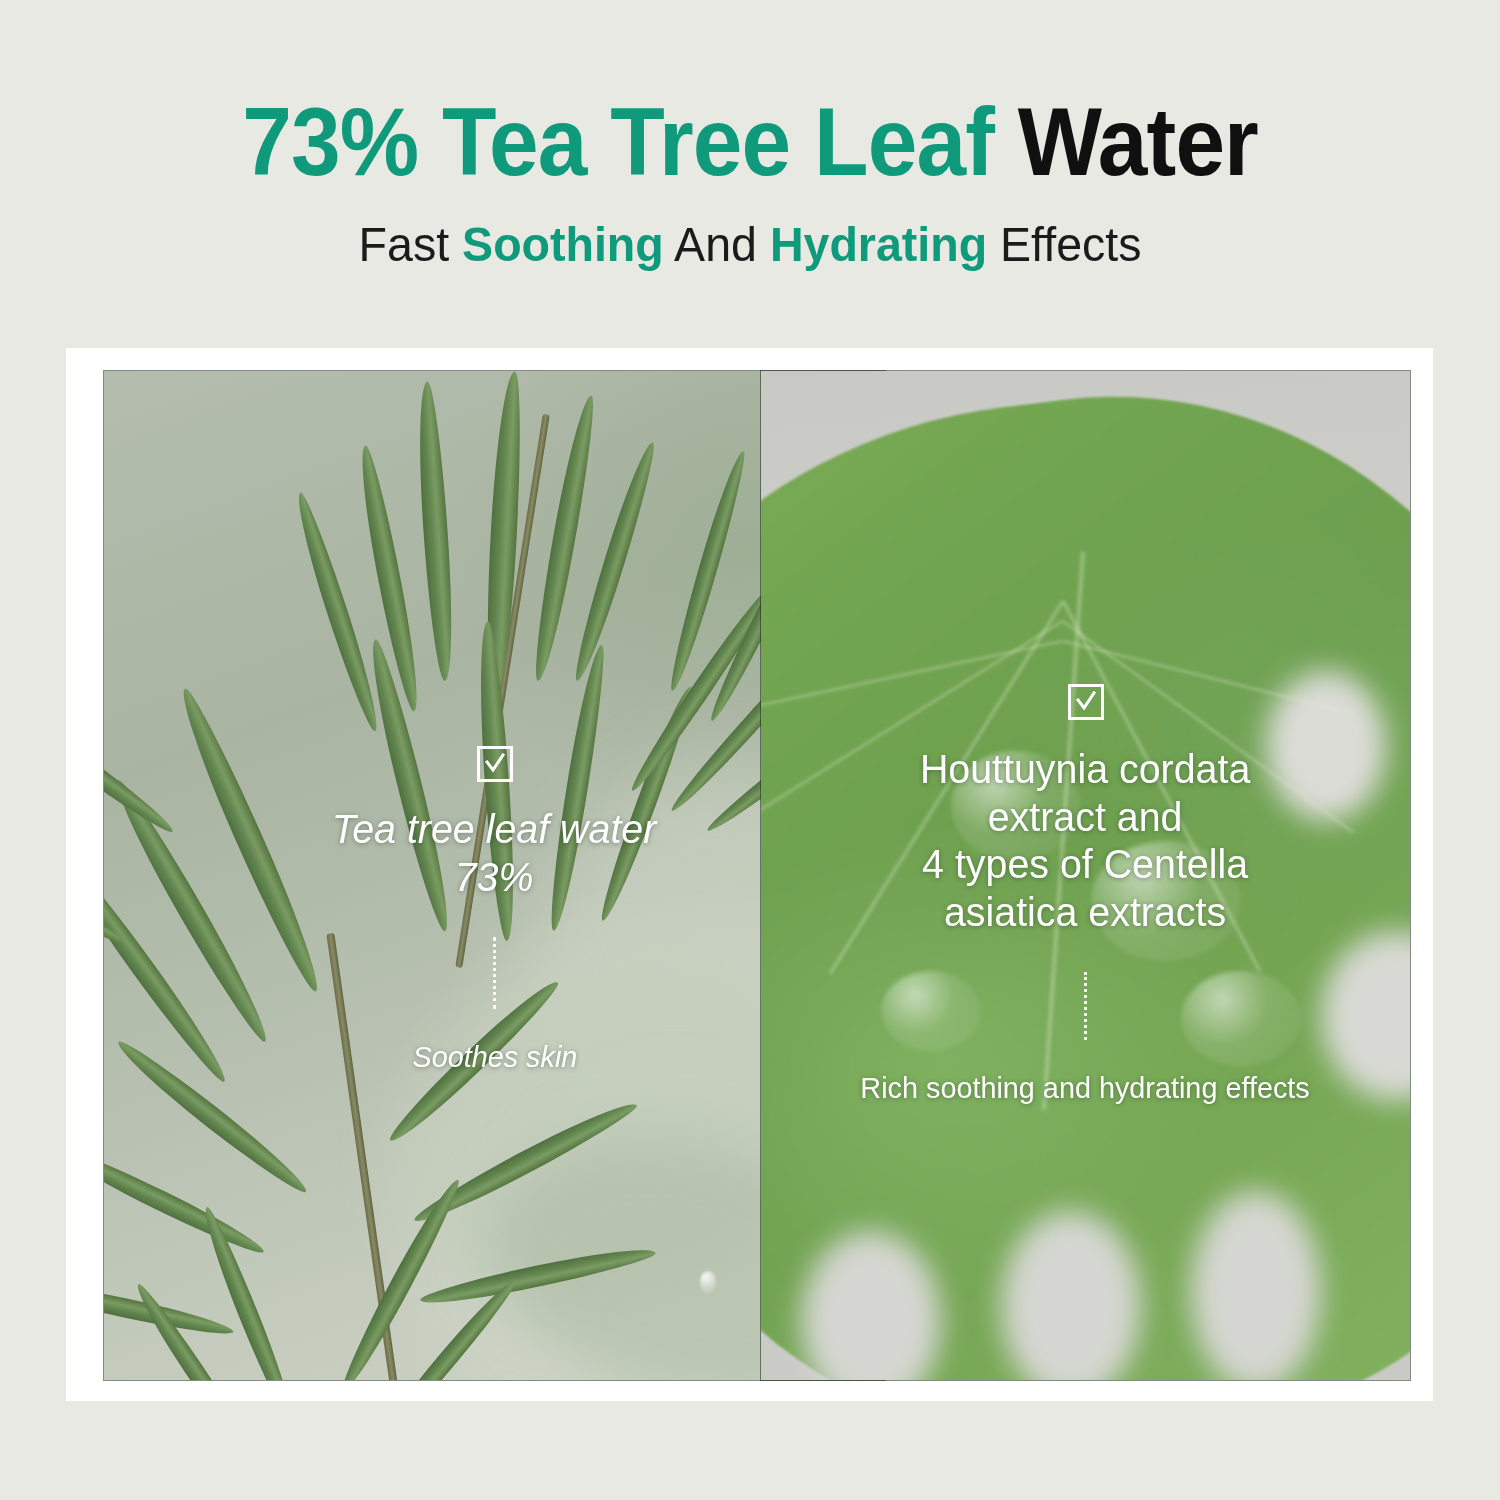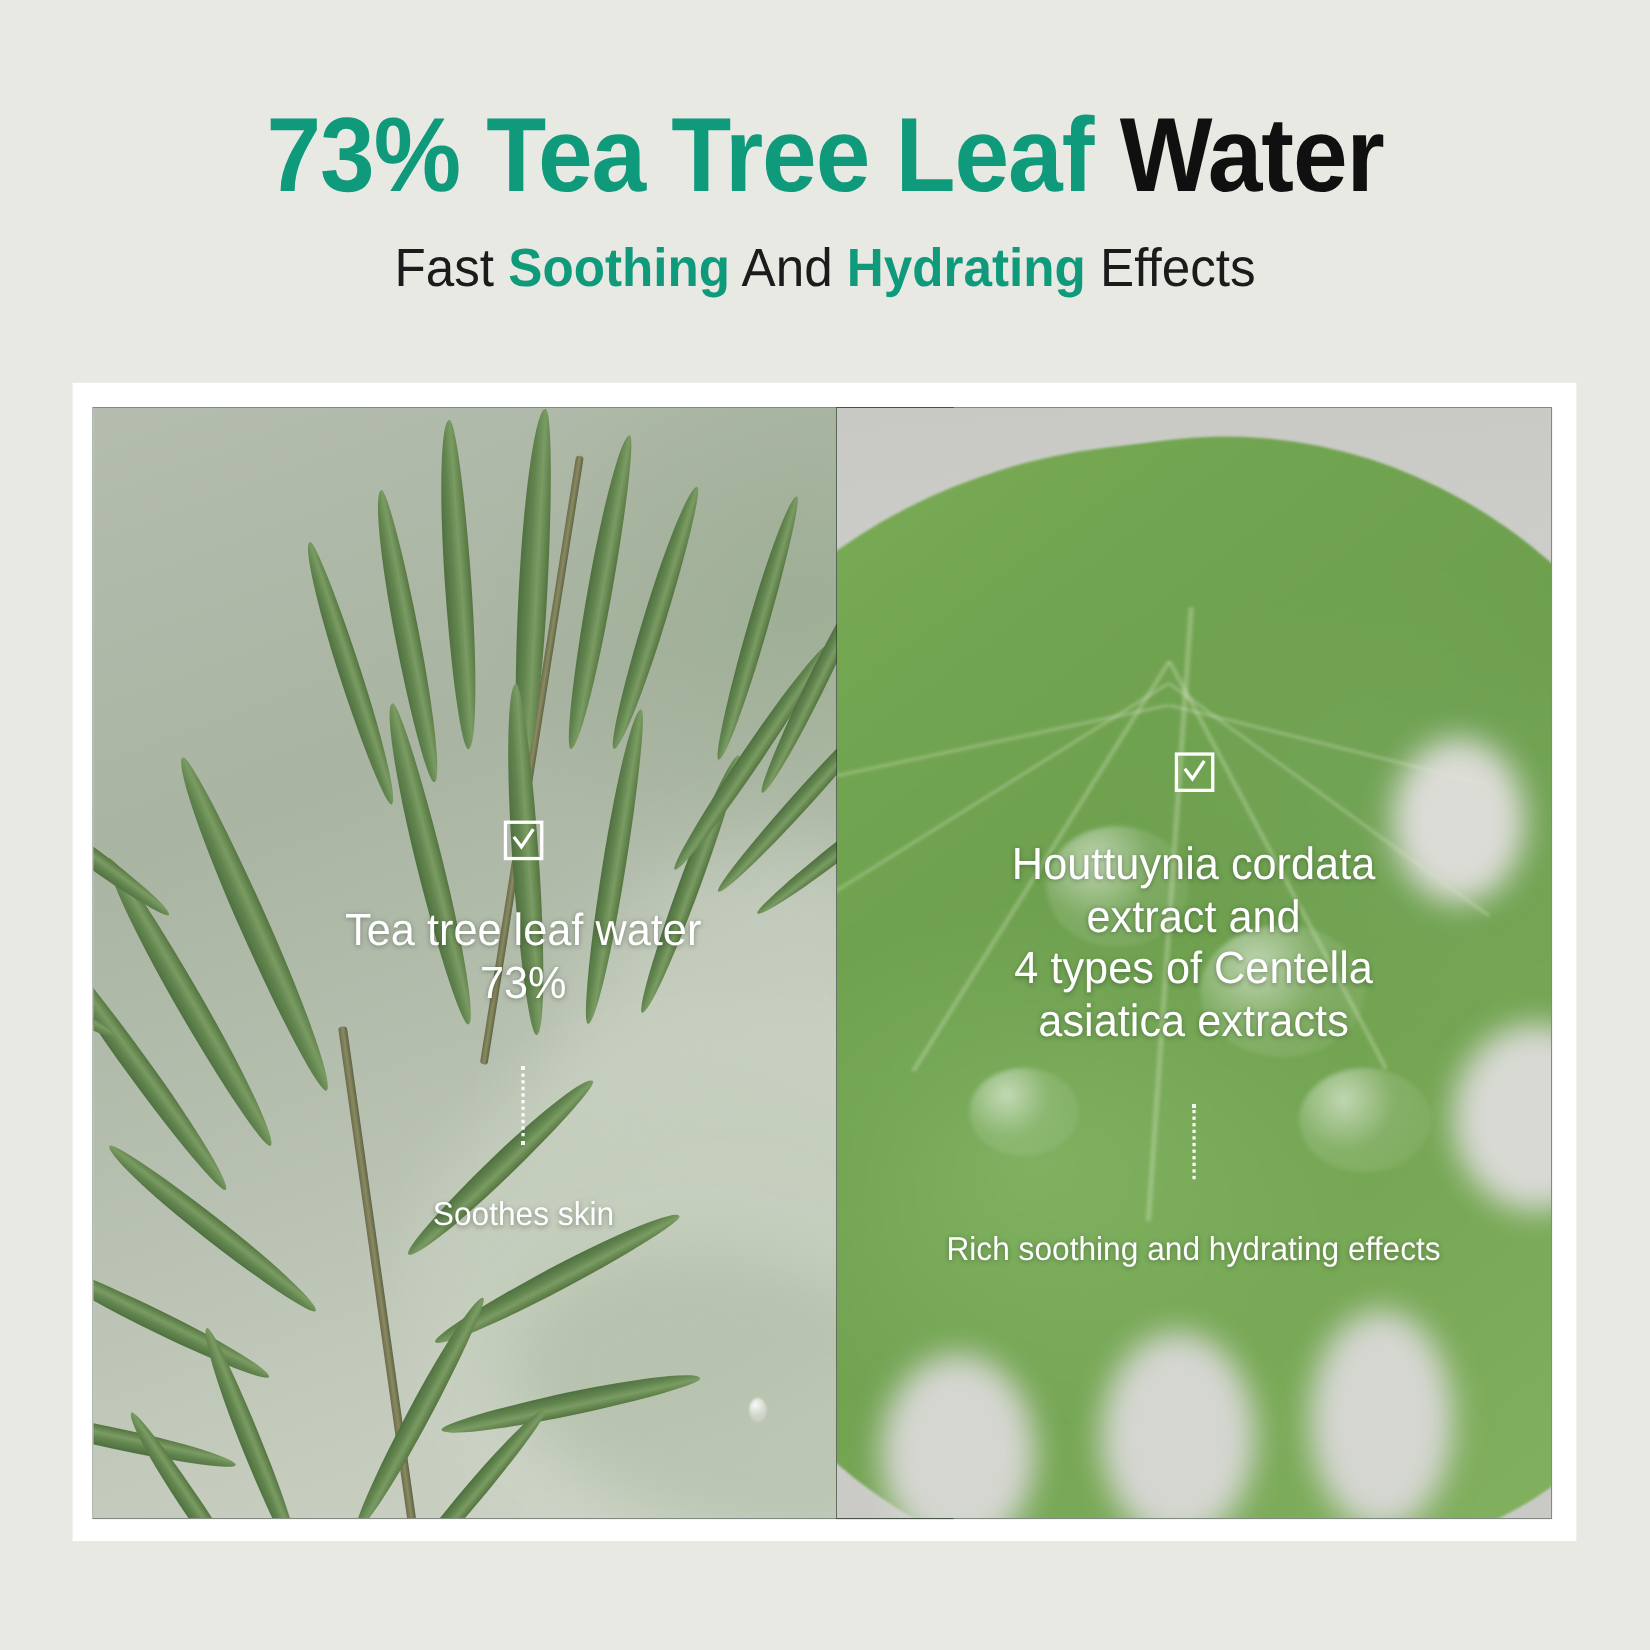--- a/index.html
+++ b/index.html
@@ -61,21 +61,21 @@
 
   
   .panel {
     position: absolute;
     top: 22px;
     height: 1011px;
     overflow: hidden;
     border: 1px solid rgba(30,40,30,0.55);
     box-sizing: border-box;
   }
-  .panel-left  { left: 18px;  width: 783px; }
+  .panel-left  { left: 37px;  width: 783px; font-style: italic; }
   .panel-right { left: 694px; width: 651px; }
 
   .photo {
     position: absolute;
     inset: 0;
     overflow: hidden;
   }
 
   
   .bg-tea {
@@ -168,21 +168,20 @@
 
   
   .overlay {
     position: absolute;
     inset: 0;
     display: flex;
     flex-direction: column;
     align-items: center;
     color: #ffffff;
     text-shadow: 0 1px 5px rgba(40,55,35,0.45);
-    gap: 16px;
   }
   .check-box {
     width: 36px;
     height: 36px;
     border: 3px solid #ffffff;
     box-sizing: border-box;
     display: flex;
     align-items: center;
     justify-content: center;
   }

